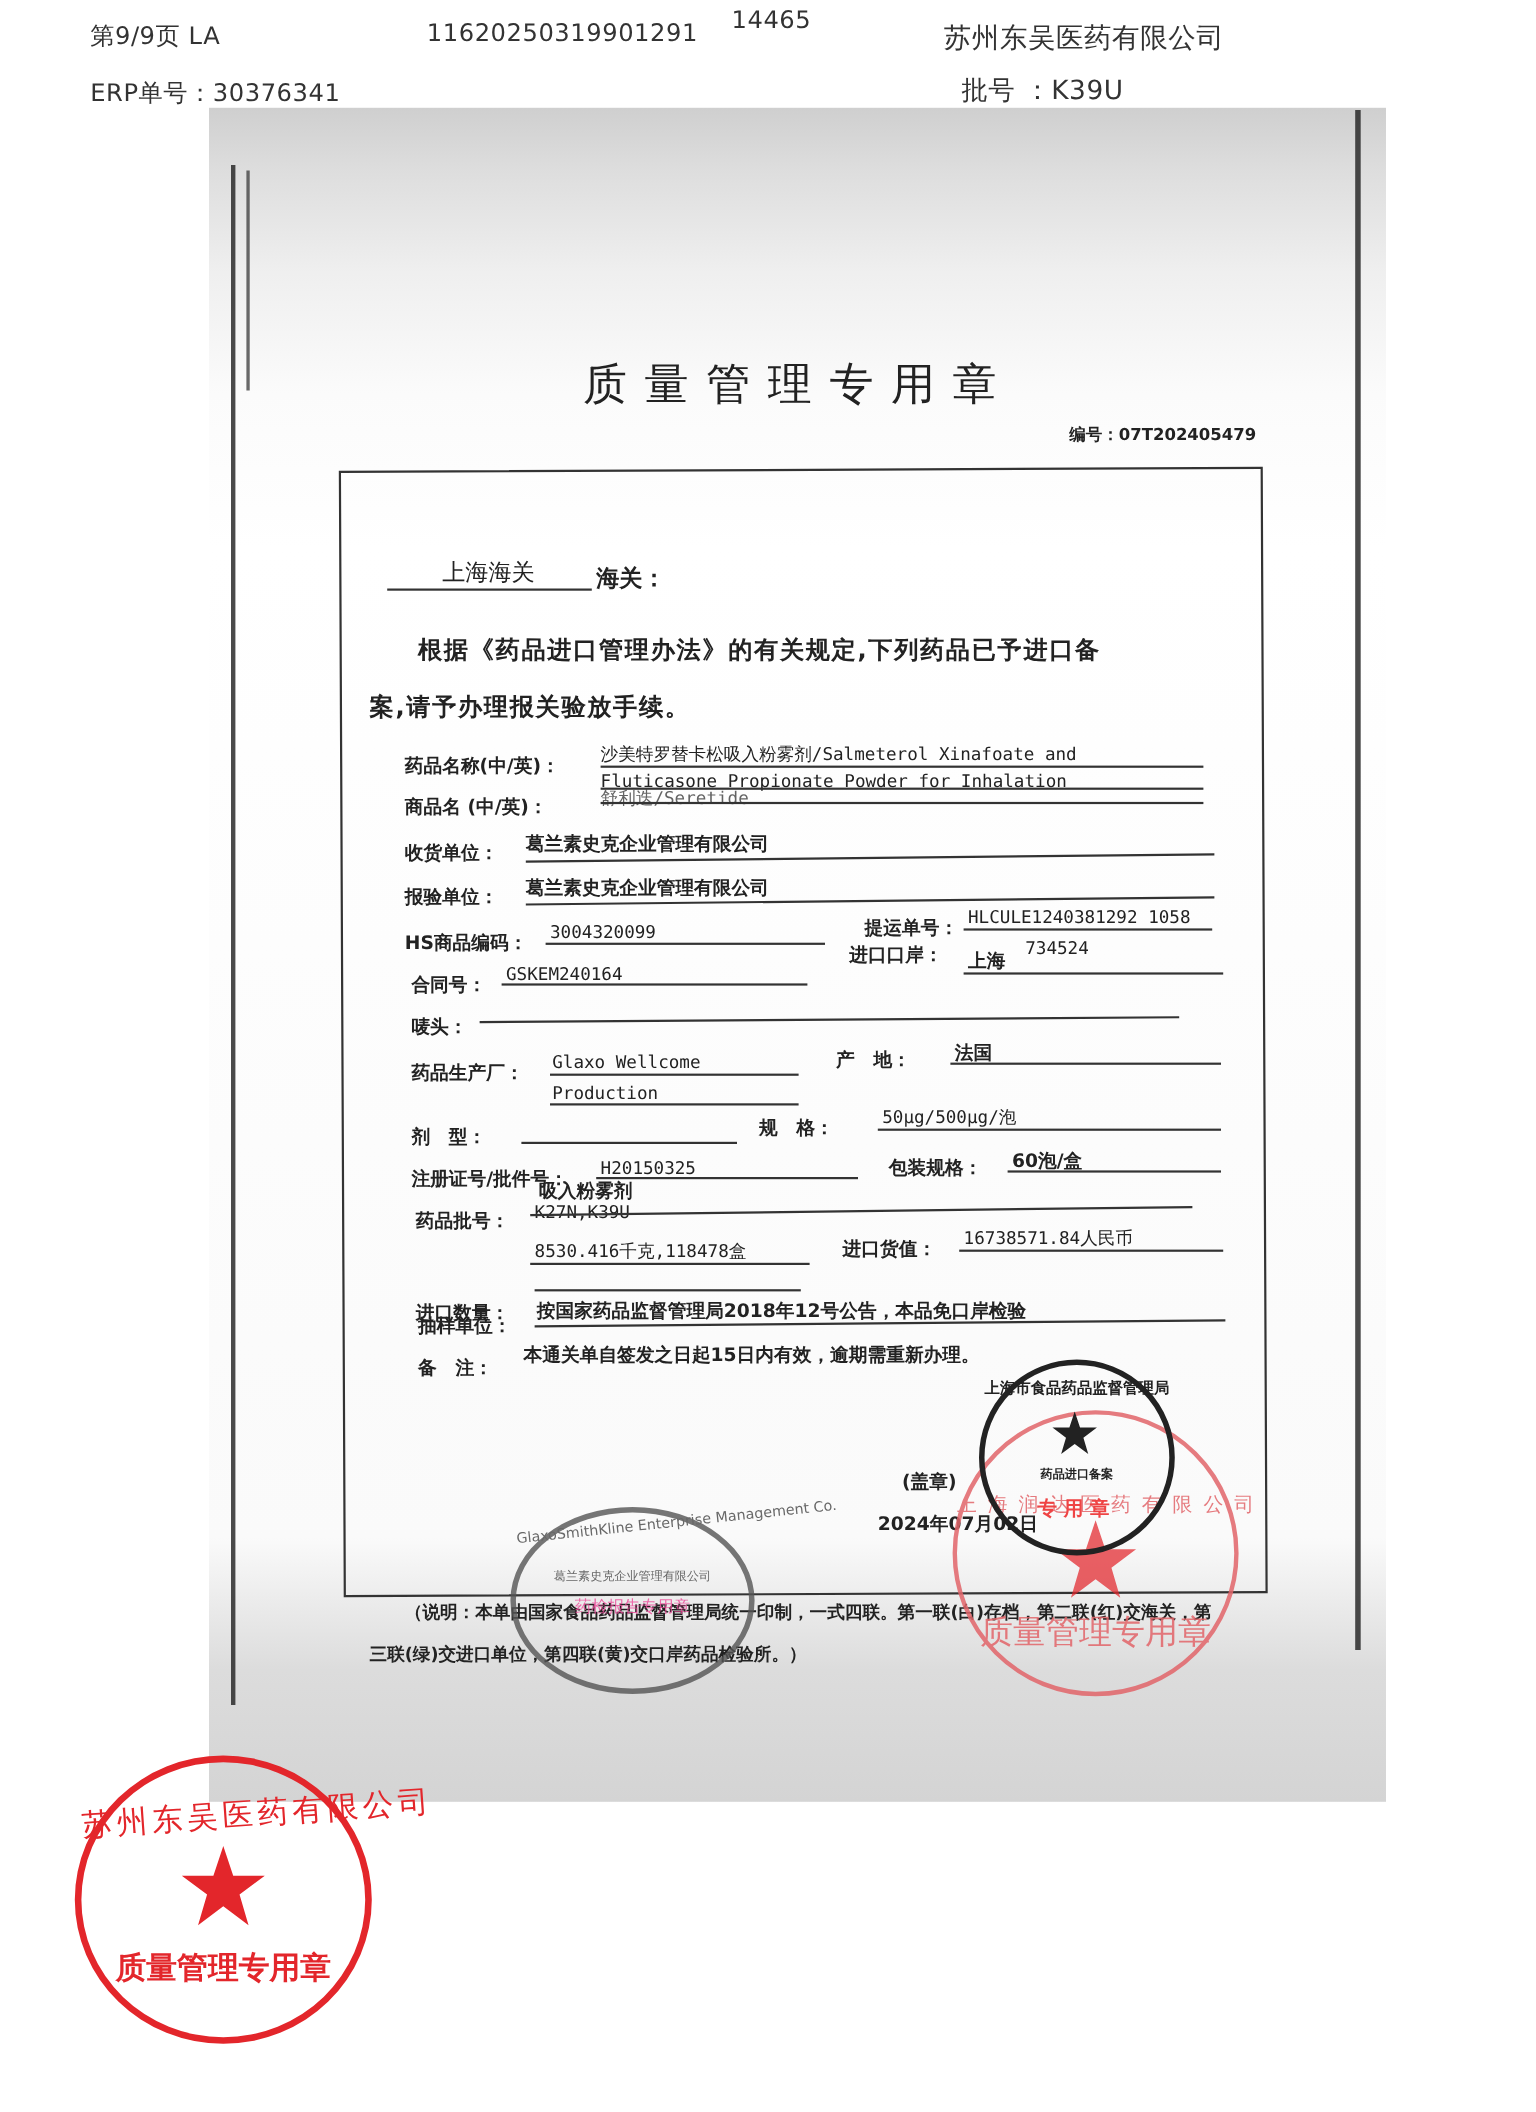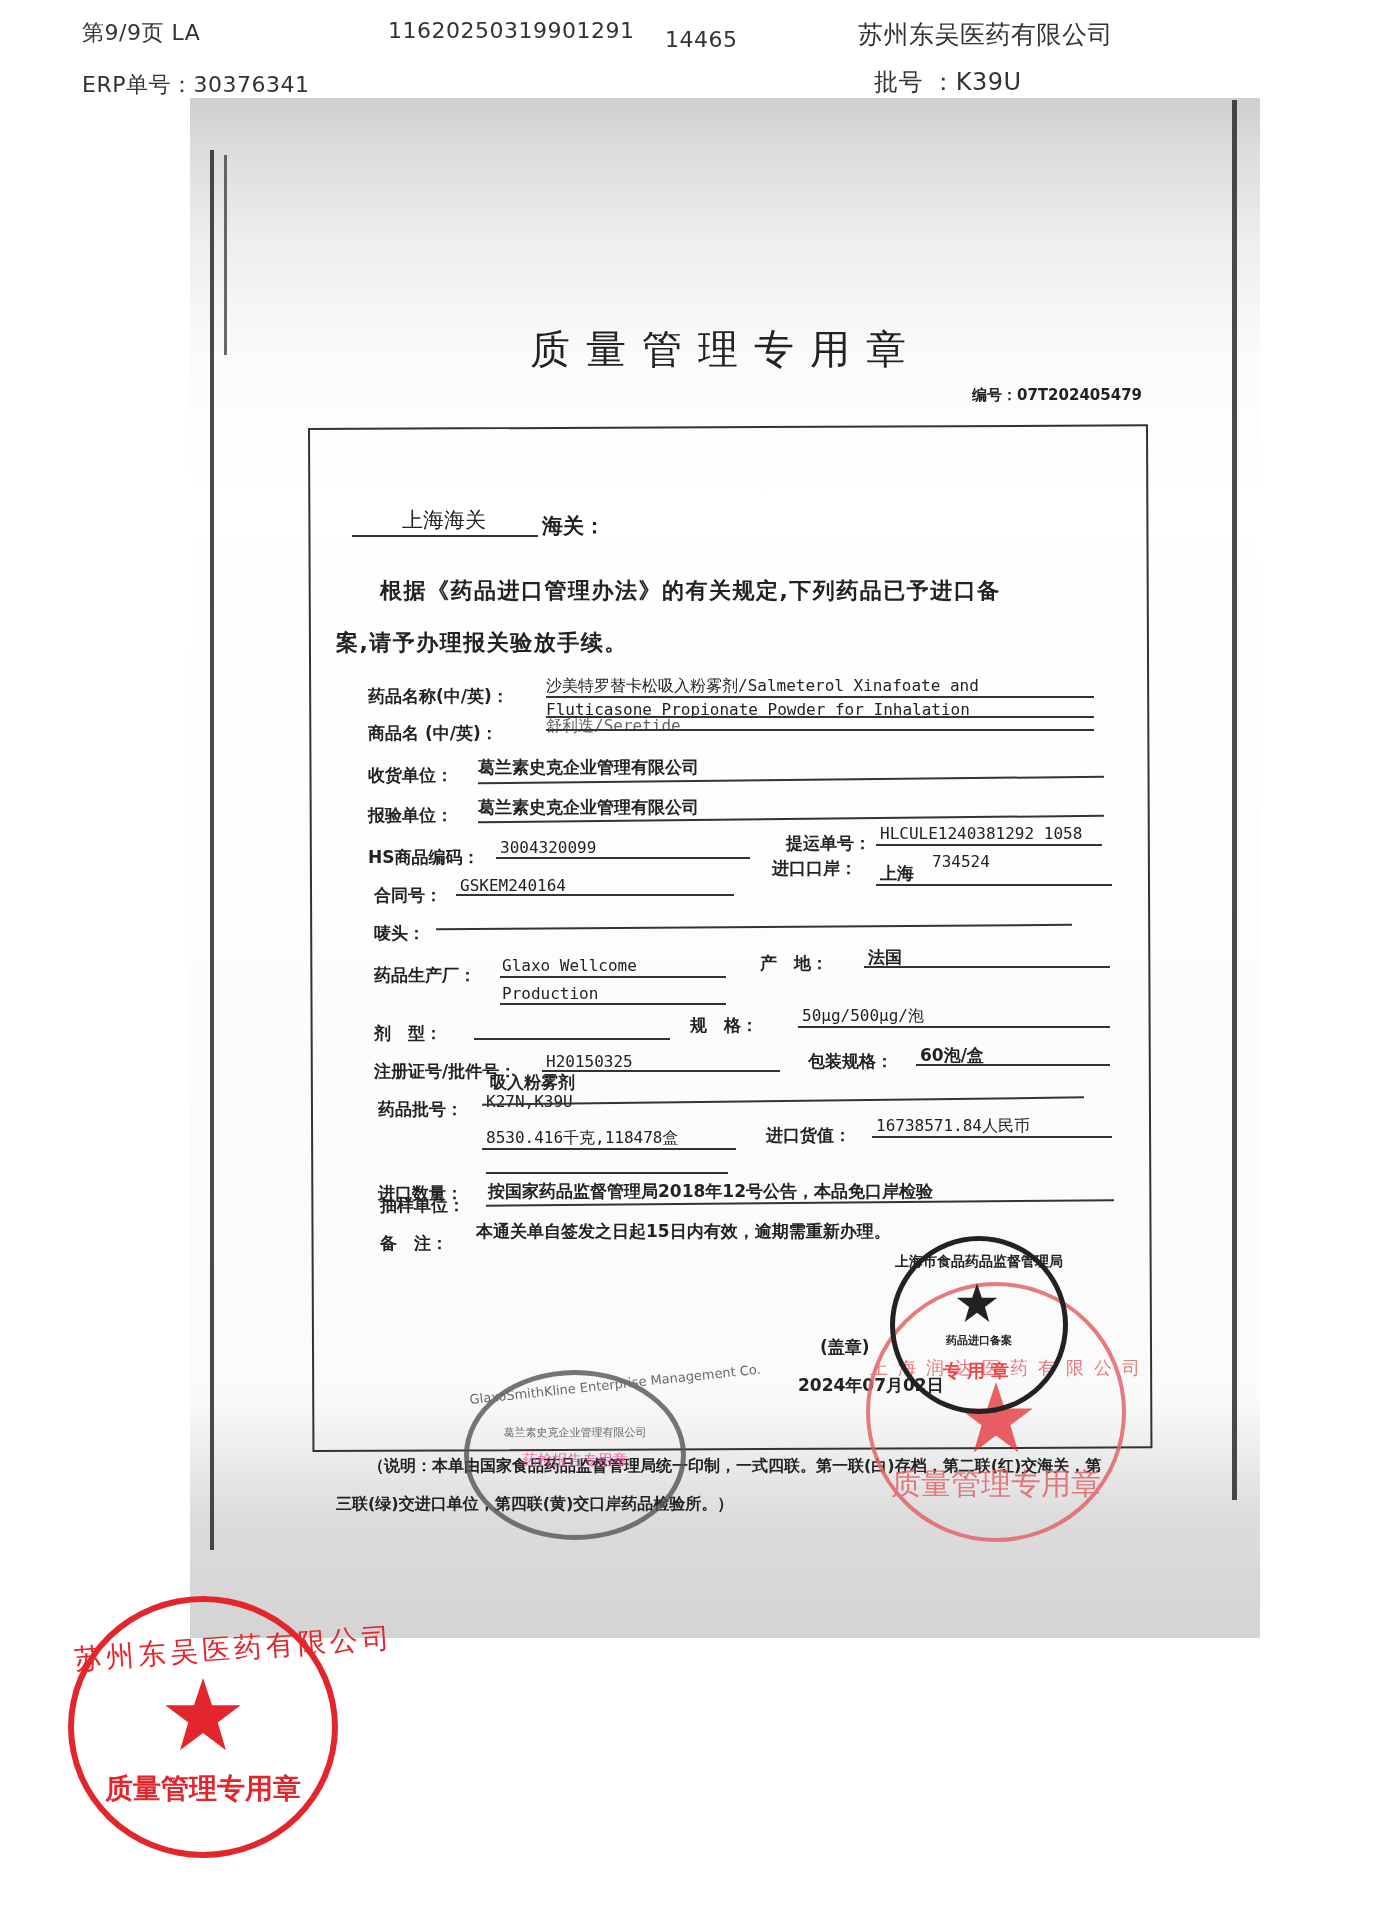--- a/index.html
+++ b/index.html
@@ -48,21 +48,21 @@
   .stamp-black { border: 5px solid #222; }
   .stamp-gray { border: 5px solid #555; opacity: .8; }
   .stamp-text { position: absolute; white-space: nowrap; text-align: center; }
   .star { position: absolute; }
 </style>
 </head>
 <body>
 
 <div class="abs hdr" style="left:82px; top:18px;">第9/9页 LA</div>
 <div class="abs hdr" style="left:388px; top:18px;">11620250319901291</div>
-<div class="abs hdr" style="left:665px; top:27px;">14465</div>
+<div class="abs hdr" style="left:665px; top:6px;">14465</div>
 <div class="abs hdr" style="left:858px; top:18px; font-size:25px;">苏州东吴医药有限公司</div>
 <div class="abs hdr" style="left:82px; top:70px;">
   <span>ERP单号：</span><span>30376341</span>
 </div>
 <div class="abs hdr" style="left:874px; top:66px; font-size:24px;">
   <span>批号 ：</span><span>K39U</span>
 </div>
 
 <div class="abs scan"></div>
 <div class="abs scan-edge-l"></div>

